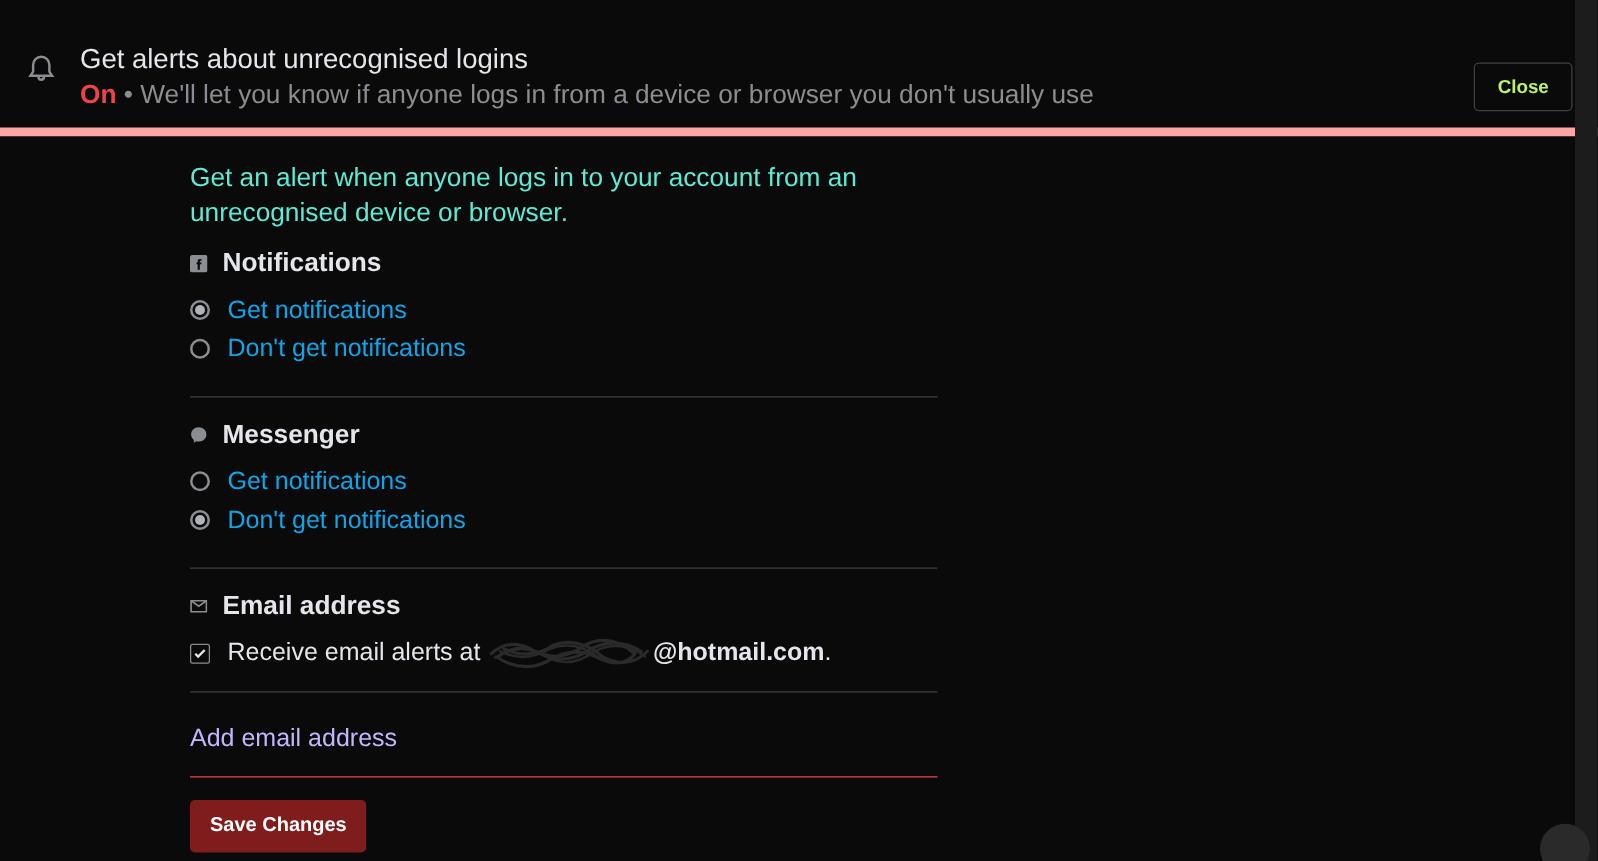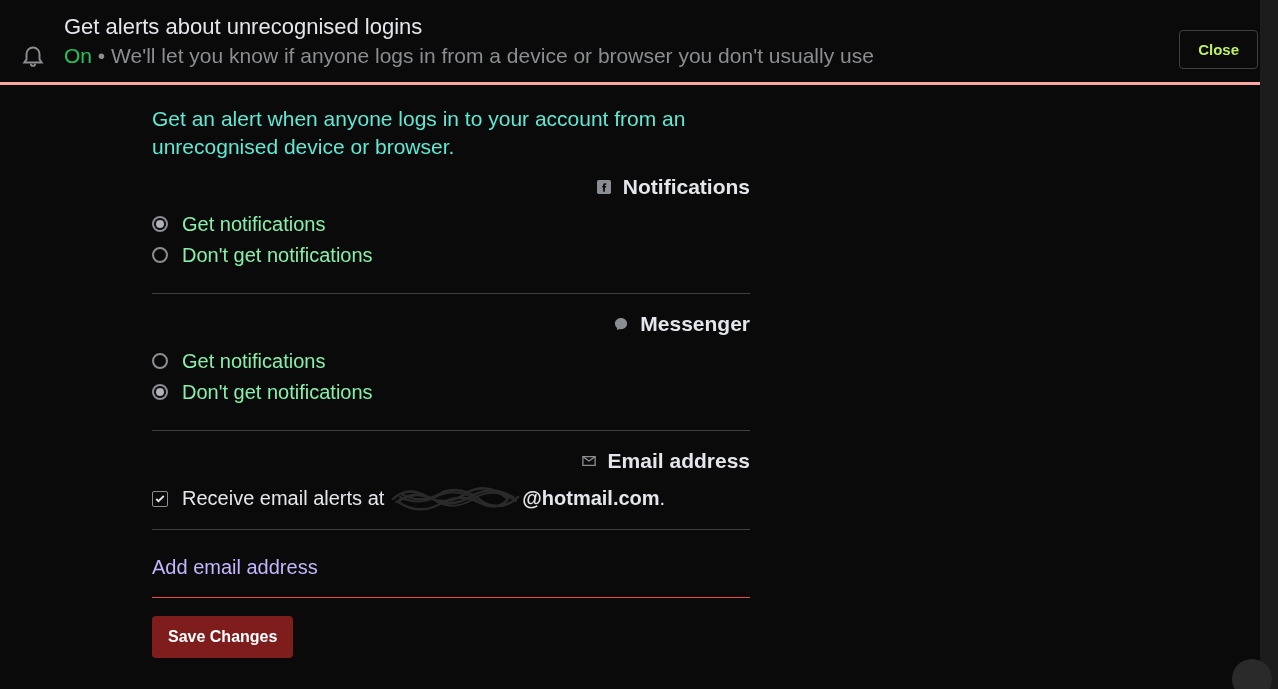--- a/index.html
+++ b/index.html
@@ -13,24 +13,25 @@
       color: #e4e6eb;
       font-family: Helvetica, Arial, sans-serif;
       width: 1278px;
       height: 689px;
       overflow: hidden;
       position: relative;
     }
     
     .header {
       display: flex;
-      align-items: flex-end;
+      align-items: flex-start;
       padding: 14px 20px 14px 20px;
-      border-bottom: 3px solid #fca5a5;
+      border-bottom: 7px solid #fca5a5;
       position: relative;
+      margin-top: 20px;
     }
     
     .bell-icon {
       width: 26px;
       height: 26px;
       margin-right: 18px;
       margin-top: 6px;
       flex-shrink: 0;
     }
     
@@ -51,22 +52,22 @@
       margin-bottom: 4px;
     }
     
     .header-subtitle {
       font-size: 21px;
       color: #8a8d91;
       font-weight: 400;
     }
     
     .status-on {
-      color: #22c55e;
-      font-weight: 400;
+      color: #ef4444;
+      font-weight: 700;
     }
     
     .close-button {
       background-color: transparent;
       border: 1px solid #3e4042;
       border-radius: 4px;
       color: #bef264;
       font-size: 15px;
       font-weight: 600;
       padding: 10px 18px;
@@ -91,21 +92,20 @@
     .section {
       border-bottom: 1px solid #3e4042;
       padding-bottom: 18px;
       margin-bottom: 18px;
     }
     
     .section-header {
       display: flex;
       align-items: center;
       margin-bottom: 14px;
-      justify-content: flex-end;
     }
     
     .section-icon {
       width: 14px;
       height: 14px;
       margin-right: 12px;
       display: inline-flex;
       align-items: center;
       justify-content: center;
     }
@@ -142,21 +142,21 @@
     .radio-circle.selected::after {
       content: '';
       width: 8px;
       height: 8px;
       background-color: #b0b3b8;
       border-radius: 50%;
     }
     
     .radio-label {
       font-size: 20px;
-      color: #86efac;
+      color: #0ea5e9;
       font-weight: 400;
     }
     
     .checkbox-option {
       display: flex;
       align-items: center;
       cursor: pointer;
       margin-top: 14px;
     }
     

